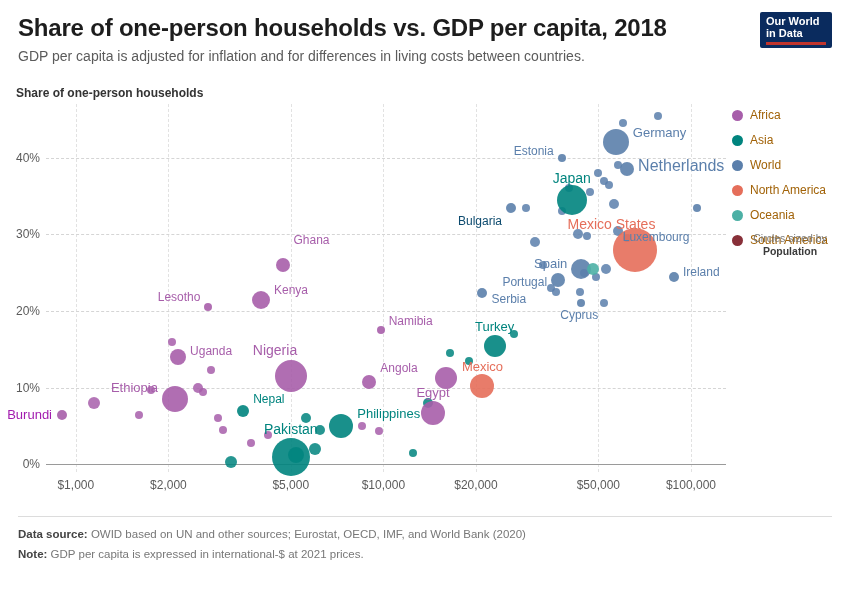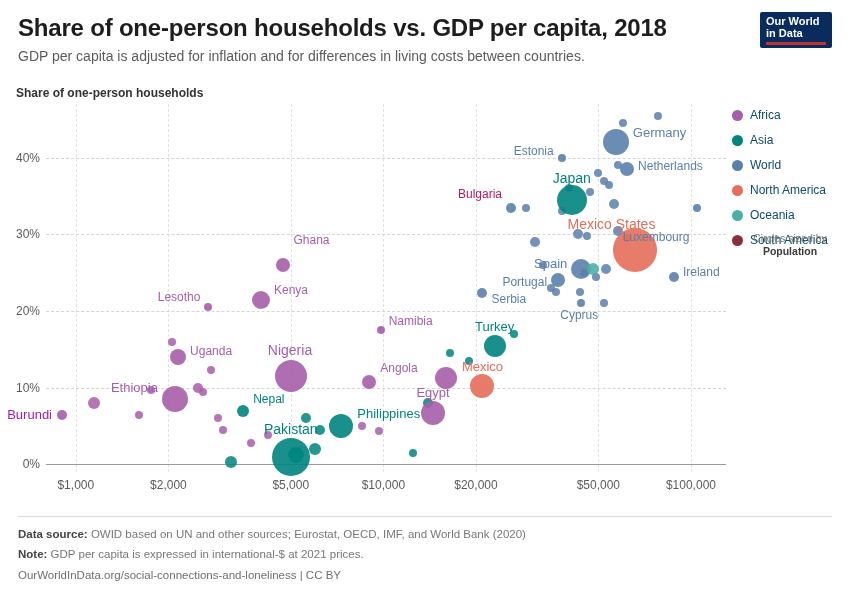--- a/index.html
+++ b/index.html
@@ -67,21 +67,21 @@
     position:absolute;left:46px;top:492px;width:680px;text-align:center;
     font-size:12px;color:#333;
   }
   .xaxis-title b{font-weight:700;}
   .xaxis-title span{font-weight:400;color:#5b5b5b;}
 
   
   #legend{position:absolute;left:732px;top:108px;width:110px;}
   .legend-row{display:flex;align-items:center;margin-bottom:11px;}
   .legend-dot{width:11px;height:11px;border-radius:50%;margin-right:7px;flex:none;}
-  .legend-label{font-size:12px;color:#0c4a6e;white-space:nowrap;text-align:right;}
+  .legend-label{font-size:12px;color:#a16207;white-space:nowrap;text-align:right;}
 
   .size-legend{position:absolute;left:736px;top:228px;width:108px;text-align:center;}
   .size-legend .circles{position:relative;height:46px;}
   .bubble{
     position:absolute;border:1px solid #b8b8b8;border-radius:50%;
     background:#fff;left:50%;transform:translateX(-50%);
   }
   .bub-lg{width:40px;height:40px;bottom:0;}
   .bub-sm{width:24px;height:24px;bottom:0;}
   .sz-label{position:absolute;font-size:9.5px;color:#666;left:50%;transform:translateX(-50%);}
@@ -182,21 +182,21 @@
       <div class="dot" style="left: 557.604px; top: 199.333px; width: 8px; height: 8px; background: rgb(91, 127, 171); opacity: 0.85;"></div>
       <div class="dot" style="left: 479.602px; top: 103.5px; width: 8px; height: 8px; background: rgb(91, 127, 171); opacity: 0.85;"></div>
       <div class="dot" style="left: 467.56px; top: 230px; width: 8px; height: 8px; background: rgb(0, 132, 126); opacity: 0.85;"></div>
       <div class="dot" style="left: 423.118px; top: 256.833px; width: 8px; height: 8px; background: rgb(0, 132, 126); opacity: 0.85;"></div>
       <div class="dot" style="left: 382.326px; top: 299px; width: 10px; height: 10px; background: rgb(0, 132, 126); opacity: 0.85;"></div>
       <div class="dot" style="left: 15.7332px; top: 310.5px; width: 10px; height: 10px; background: rgb(167, 94, 170); opacity: 0.9;"></div>
       <div class="dotlabel" style="color: #a21caf; font-size: 13px; transform: translate(-100%, -50%); left: 6px; top: 309.5px;">Burundi</div>
       <div class="dot" style="left: 128.913px; top: 295.167px; width: 26px; height: 26px; background: rgb(167, 94, 170); opacity: 0.9;"></div>
       <div class="dotlabel" style="color: rgb(167, 94, 170); font-size: 13px; transform: translate(-100%, -50%); left: 111.913px; top: 283.167px;">Ethiopia</div>
       <div class="dot" style="left: 244.792px; top: 272.167px; width: 32px; height: 32px; background: rgb(167, 94, 170); opacity: 0.9;"></div>
-      <div class="dotlabel" style="color: rgb(167, 94, 170); font-size: 14px; left: 244px; top: 246.167px;">Nigeria</div>
+      <div class="dotlabel" style="color: rgb(167, 94, 170); font-size: 14px; left: 229px; top: 246.167px;">Nigeria</div>
       <div class="dot" style="left: 236.526px; top: 161px; width: 14px; height: 14px; background: rgb(167, 94, 170); opacity: 0.9;"></div>
       <div class="dotlabel" style="color: rgb(167, 94, 170); font-size: 12px; transform: translate(0px, -50%); left: 247.526px; top: 136px;">Ghana</div>
       <div class="dot" style="left: 214.985px; top: 195.5px; width: 18px; height: 18px; background: rgb(167, 94, 170); opacity: 0.9;"></div>
       <div class="dotlabel" style="color: rgb(167, 94, 170); font-size: 12px; transform: translate(0px, -50%); left: 227.985px; top: 185.5px;">Kenya</div>
       <div class="dot" style="left: 162.483px; top: 203.167px; width: 8px; height: 8px; background: rgb(167, 94, 170); opacity: 0.9;"></div>
       <div class="dotlabel" style="color: rgb(167, 94, 170); font-size: 12px; transform: translate(-100%, -50%); left: 154.483px; top: 193.167px;">Lesotho</div>
       <div class="dot" style="left: 132.056px; top: 253px; width: 16px; height: 16px; background: rgb(167, 94, 170); opacity: 0.9;"></div>
       <div class="dotlabel" style="color: rgb(167, 94, 170); font-size: 12px; transform: translate(0px, -50%); left: 144.056px; top: 247px;">Uganda</div>
       <div class="dot" style="left: 323.307px; top: 277.533px; width: 14px; height: 14px; background: rgb(167, 94, 170); opacity: 0.9;"></div>
       <div class="dotlabel" style="color: rgb(167, 94, 170); font-size: 12px; transform: translate(0px, -50%); left: 334.307px; top: 263.533px;">Angola</div>
@@ -215,27 +215,27 @@
       <div class="dotlabel" style="color: rgb(0, 132, 126); font-size: 13px; left: 448.638px; top: 221.5px;">Turkey</div>
       <div class="dot" style="left: 525.857px; top: 95.8333px; width: 30px; height: 30px; background: rgb(0, 132, 126); opacity: 0.9;"></div>
       <div class="dotlabel" style="color: rgb(0, 132, 126); font-size: 14px; left: 525.857px; top: 73.8333px;">Japan</div>
       <div class="dot" style="left: 589.451px; top: 145.667px; width: 44px; height: 44px; background: rgb(229, 110, 90); opacity: 0.9;"></div>
       <div class="dotlabel" style="color: rgb(229, 110, 90); font-size: 14px; left: 565.451px; top: 119.667px;">Mexico States</div>
       <div class="dot" style="left: 436.487px; top: 282.133px; width: 24px; height: 24px; background: rgb(229, 110, 90); opacity: 0.9;"></div>
       <div class="dotlabel" style="color: rgb(229, 110, 90); font-size: 13px; left: 436.487px; top: 262.133px;">Mexico</div>
       <div class="dot" style="left: 569.868px; top: 38.3333px; width: 26px; height: 26px; background: rgb(91, 127, 171); opacity: 0.9;"></div>
       <div class="dotlabel" style="color: rgb(91, 127, 171); font-size: 13px; transform: translate(0px, -50%); left: 586.868px; top: 28.3333px;">Germany</div>
       <div class="dot" style="left: 581.099px; top: 65.1667px; width: 14px; height: 14px; background: rgb(91, 127, 171); opacity: 0.9;"></div>
-      <div class="dotlabel" style="color: rgb(91, 127, 171); font-size: 12px; transform: translate(0px, -50%); left: 592.099px; top: 62.1667px;">Netherlands</div>
+      <div class="dotlabel" style="color: rgb(91, 127, 171); font-size: 16px; transform: translate(0px, -50%); left: 592.099px; top: 62.1667px;">Netherlands</div>
       <div class="dot" style="left: 515.707px; top: 53.6667px; width: 8px; height: 8px; background: rgb(91, 127, 171); opacity: 0.9;"></div>
       <div class="dotlabel" style="color: rgb(91, 127, 171); font-size: 12px; transform: translate(-100%, -50%); left: 507.707px; top: 46.6667px;">Estonia</div>
       <div class="dot" style="left: 651.471px; top: 103.5px; width: 8px; height: 8px; background: rgb(91, 127, 171); opacity: 0.9;"></div>
       <div class="dotlabel" style="color: rgb(91, 127, 171); font-size: 12px; transform: translate(-100%, -50%); left: 643.471px; top: 90.5px; margin-top: 42px;">Luxembourg</div>
       <div class="dot" style="left: 465.015px; top: 103.5px; width: 10px; height: 10px; background: rgb(91, 127, 171); opacity: 0.9;"></div>
-      <div class="dotlabel" style="color: #be185d; font-size: 12px; transform: translate(-100%, -50%); left: 456.015px; top: 90px;">Bulgaria</div>
+      <div class="dotlabel" style="color: #0c4a6e; font-size: 12px; transform: translate(-100%, -50%); left: 456.015px; top: 117px;">Bulgaria</div>
       <div class="dot" style="left: 535.29px; top: 164.833px; width: 20px; height: 20px; background: rgb(91, 127, 171); opacity: 0.9;"></div>
       <div class="dotlabel" style="color: rgb(91, 127, 171); font-size: 13px; transform: translate(-100%, -50%); left: 521.29px; top: 158.833px;">Spain</div>
       <div class="dot" style="left: 512.144px; top: 176.333px; width: 14px; height: 14px; background: rgb(91, 127, 171); opacity: 0.9;"></div>
       <div class="dotlabel" style="color: rgb(91, 127, 171); font-size: 12px; transform: translate(-100%, -50%); left: 501.144px; top: 178.333px;">Portugal</div>
       <div class="dot" style="left: 436.487px; top: 189.367px; width: 10px; height: 10px; background: rgb(91, 127, 171); opacity: 0.9;"></div>
       <div class="dotlabel" style="color: rgb(91, 127, 171); font-size: 12px; transform: translate(0px, -50%); left: 445.487px; top: 195.367px;">Serbia</div>
       <div class="dot" style="left: 535.29px; top: 199.333px; width: 8px; height: 8px; background: rgb(91, 127, 171); opacity: 0.9;"></div>
       <div class="dotlabel" style="color: rgb(91, 127, 171); font-size: 12px; left: 533.29px; top: 211.333px;">Cyprus</div>
       <div class="dot" style="left: 627.878px; top: 172.5px; width: 10px; height: 10px; background: rgb(91, 127, 171); opacity: 0.9;"></div>
       <div class="dotlabel" style="color: rgb(91, 127, 171); font-size: 12px; transform: translate(0px, -50%); left: 636.878px; top: 167.5px;">Ireland</div>
@@ -279,15 +279,14 @@
 
   <div class="footer-rule"></div>
   <div class="foot f1">
     <b>Data source:</b>
     <span>OWID based on UN and other sources; Eurostat, OECD, IMF, and World Bank (2020)</span>
   </div>
   <div class="foot f2">
     <b>Note:</b>
     <span>GDP per capita is expressed in international-$ at 2021 prices.</span>
   </div>
-  <div class="foot f3">OurWorldInData.org/social-connections-and-loneliness | CC BY</div>
 
 </div>
 
 </body></html>

